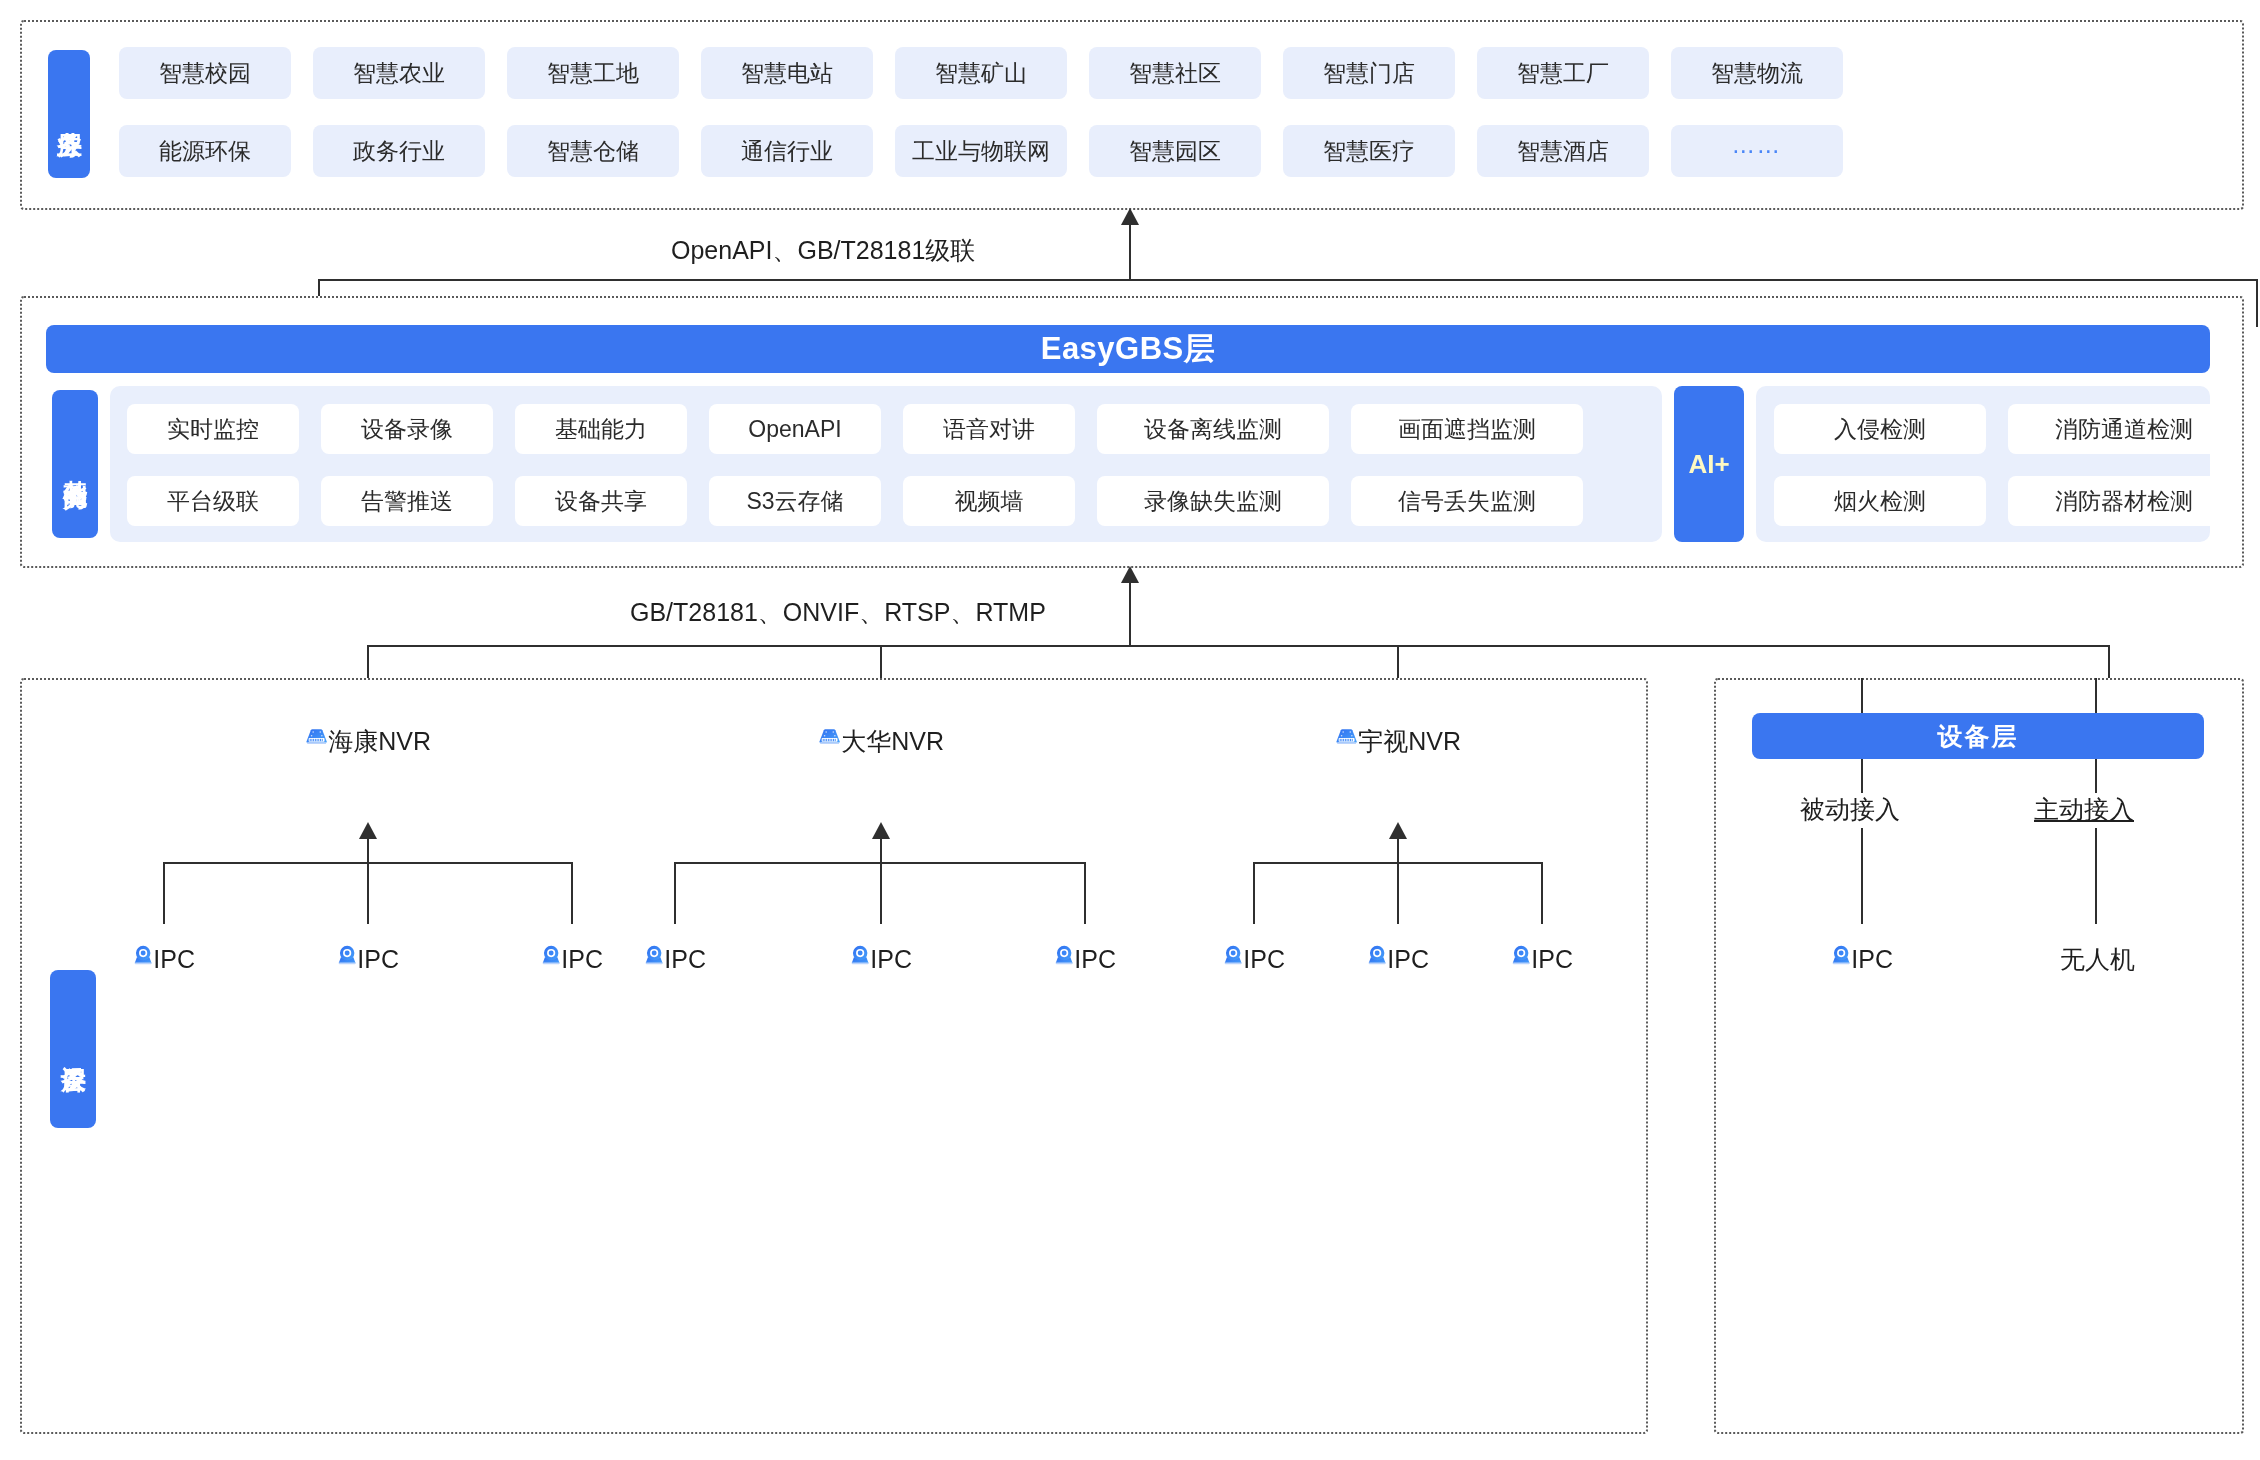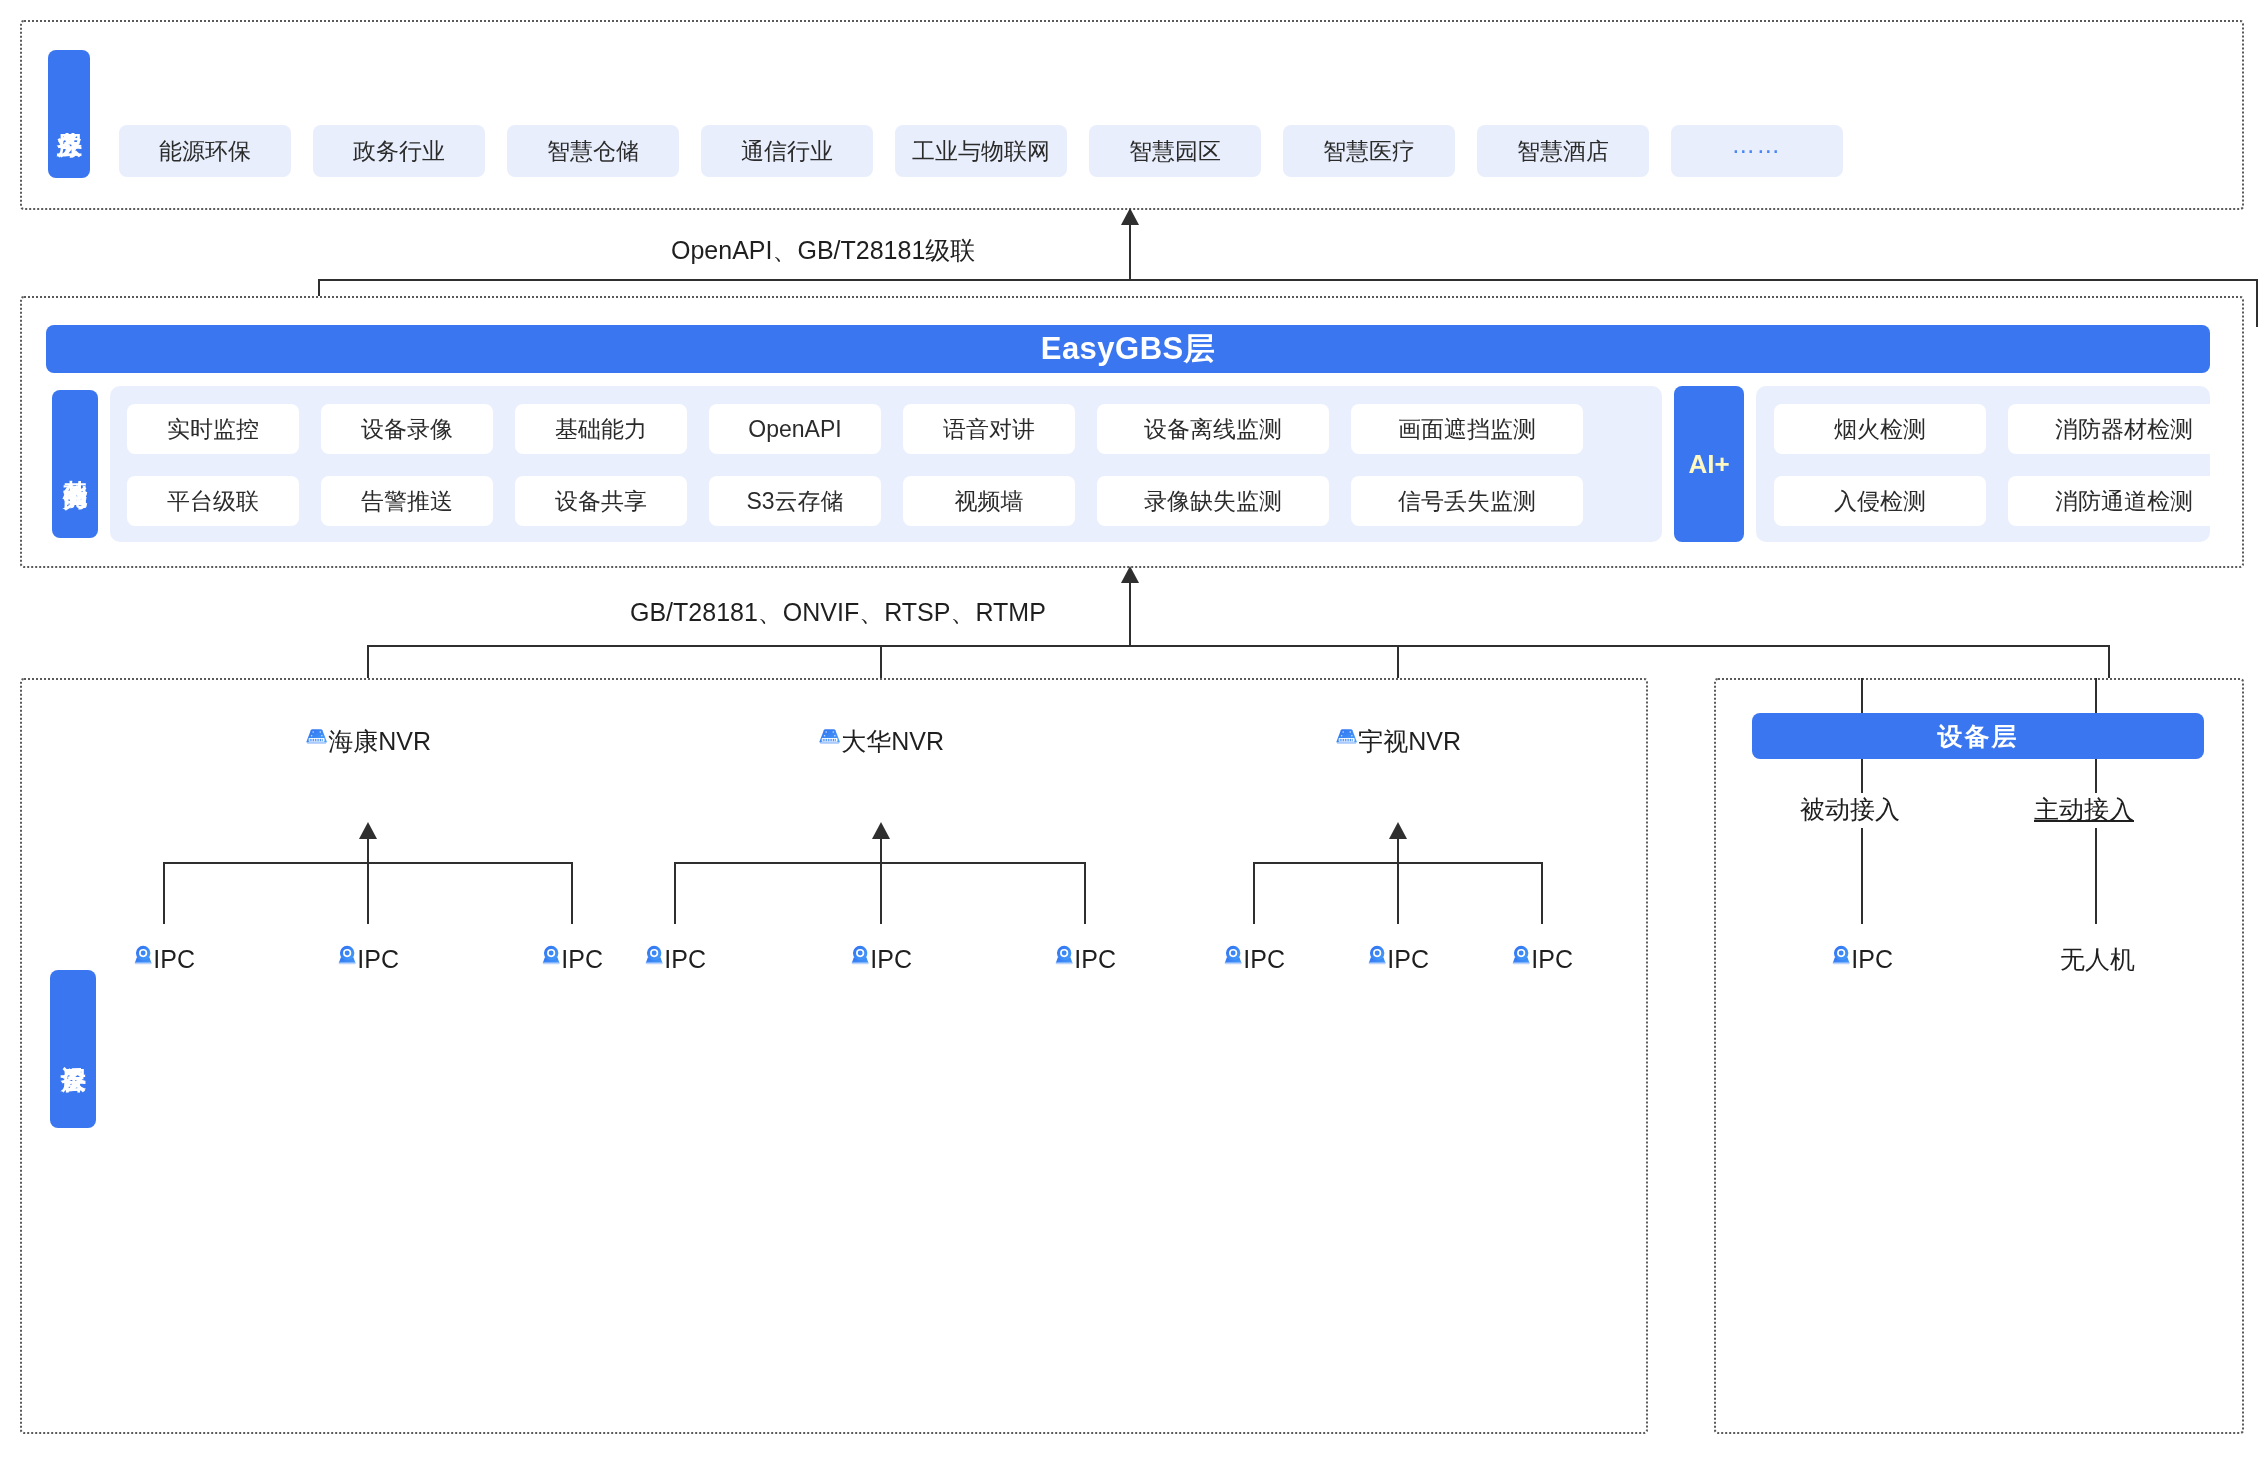--- a/index.html
+++ b/index.html
@@ -92,20 +92,31 @@
 </style>
 </head>
 <body>
 
 <div class="canvas">
 
   <div class="dashed-panel" style="left:20px;top:20px;width:2220px;height:186px;"></div>
 
   <div class="side-tab" style="left:48px;top:50px;width:42px;height:128px;">业务层</div>
 
+  <div class="chip-row" style="left:119px;top:47px;">
+    <div class="chip wide">智慧校园</div>
+    <div class="chip wide">智慧农业</div>
+    <div class="chip wide">智慧工地</div>
+    <div class="chip wide">智慧电站</div>
+    <div class="chip wide">智慧矿山</div>
+    <div class="chip wide">智慧社区</div>
+    <div class="chip wide">智慧门店</div>
+    <div class="chip wide">智慧工厂</div>
+    <div class="chip wide">智慧物流</div>
+  </div>
 
   <div class="chip-row" style="left:119px;top:125px;">
     <div class="chip wide">能源环保</div>
     <div class="chip wide">政务行业</div>
     <div class="chip wide">智慧仓储</div>
     <div class="chip wide">通信行业</div>
     <div class="chip wide">工业与物联网</div>
     <div class="chip wide">智慧园区</div>
     <div class="chip wide">智慧医疗</div>
     <div class="chip wide">智慧酒店</div>
@@ -150,26 +161,26 @@
       <div class="cap w3">信号丢失监测</div>
     </div>
   </div>
 
   <div class="ai-tab" style="left:1674px;top:386px;width:70px;height:156px;">AI+</div>
 
   <div class="cap-panel" style="left:1756px;top:386px;width:454px;height:156px;"></div>
 
   <div class="cap-grid" style="left:1774px;top:404px;">
     <div class="cap-line">
+      <div class="cap w2">入侵检测</div>
+      <div class="cap w3">消防通道检测</div>
+    </div>
+    <div class="cap-line">
       <div class="cap w2">烟火检测</div>
       <div class="cap w3">消防器材检测</div>
-    </div>
-    <div class="cap-line">
-      <div class="cap w2">入侵检测</div>
-      <div class="cap w3">消防通道检测</div>
     </div>
   </div>
 
   <div class="arrow-up" style="left:1121px;top:566px;"></div>
   <div class="ln v" style="left:1129px;top:580px;height:42px;"></div>
   <div class="conn-label" style="left:618px;top:596px;">GB/T28181、ONVIF、RTSP、RTMP</div>
   <div class="ln v" style="left:1129px;top:620px;height:26px;"></div>
   <div class="ln h" style="left:367px;top:645px;width:1743px;"></div>
   <div class="ln v" style="left:367px;top:645px;height:62px;"></div>
   <div class="ln v" style="left:880px;top:645px;height:62px;"></div>

